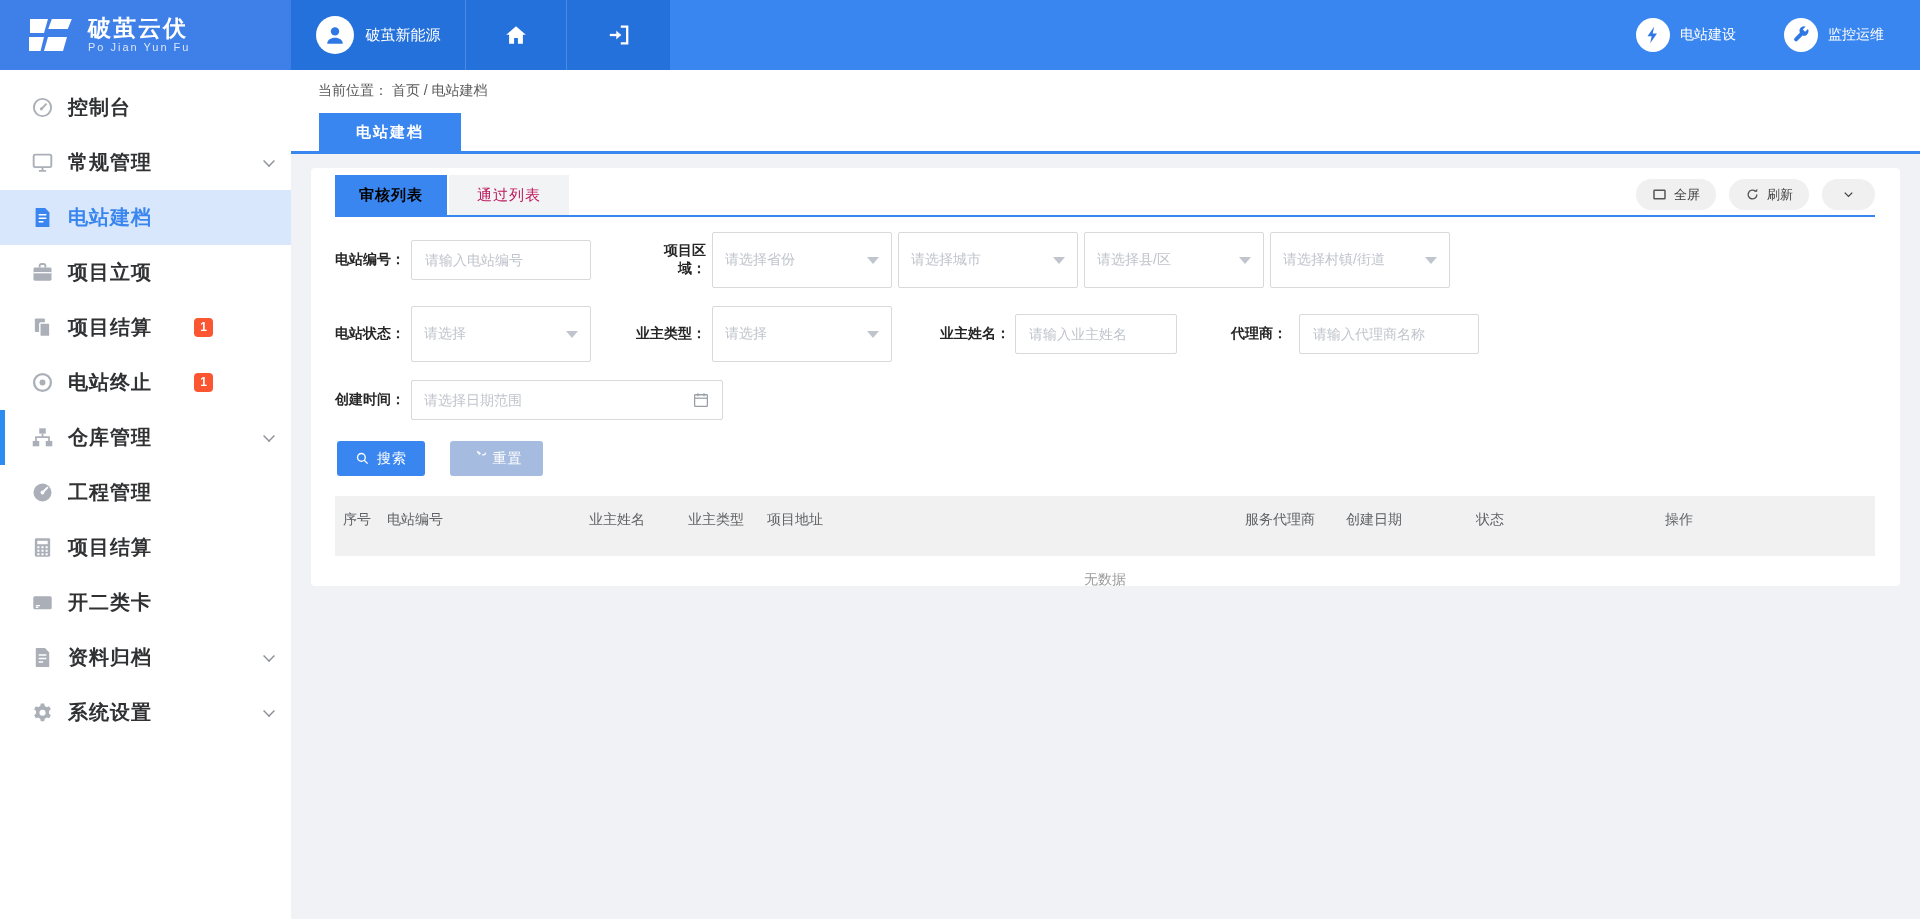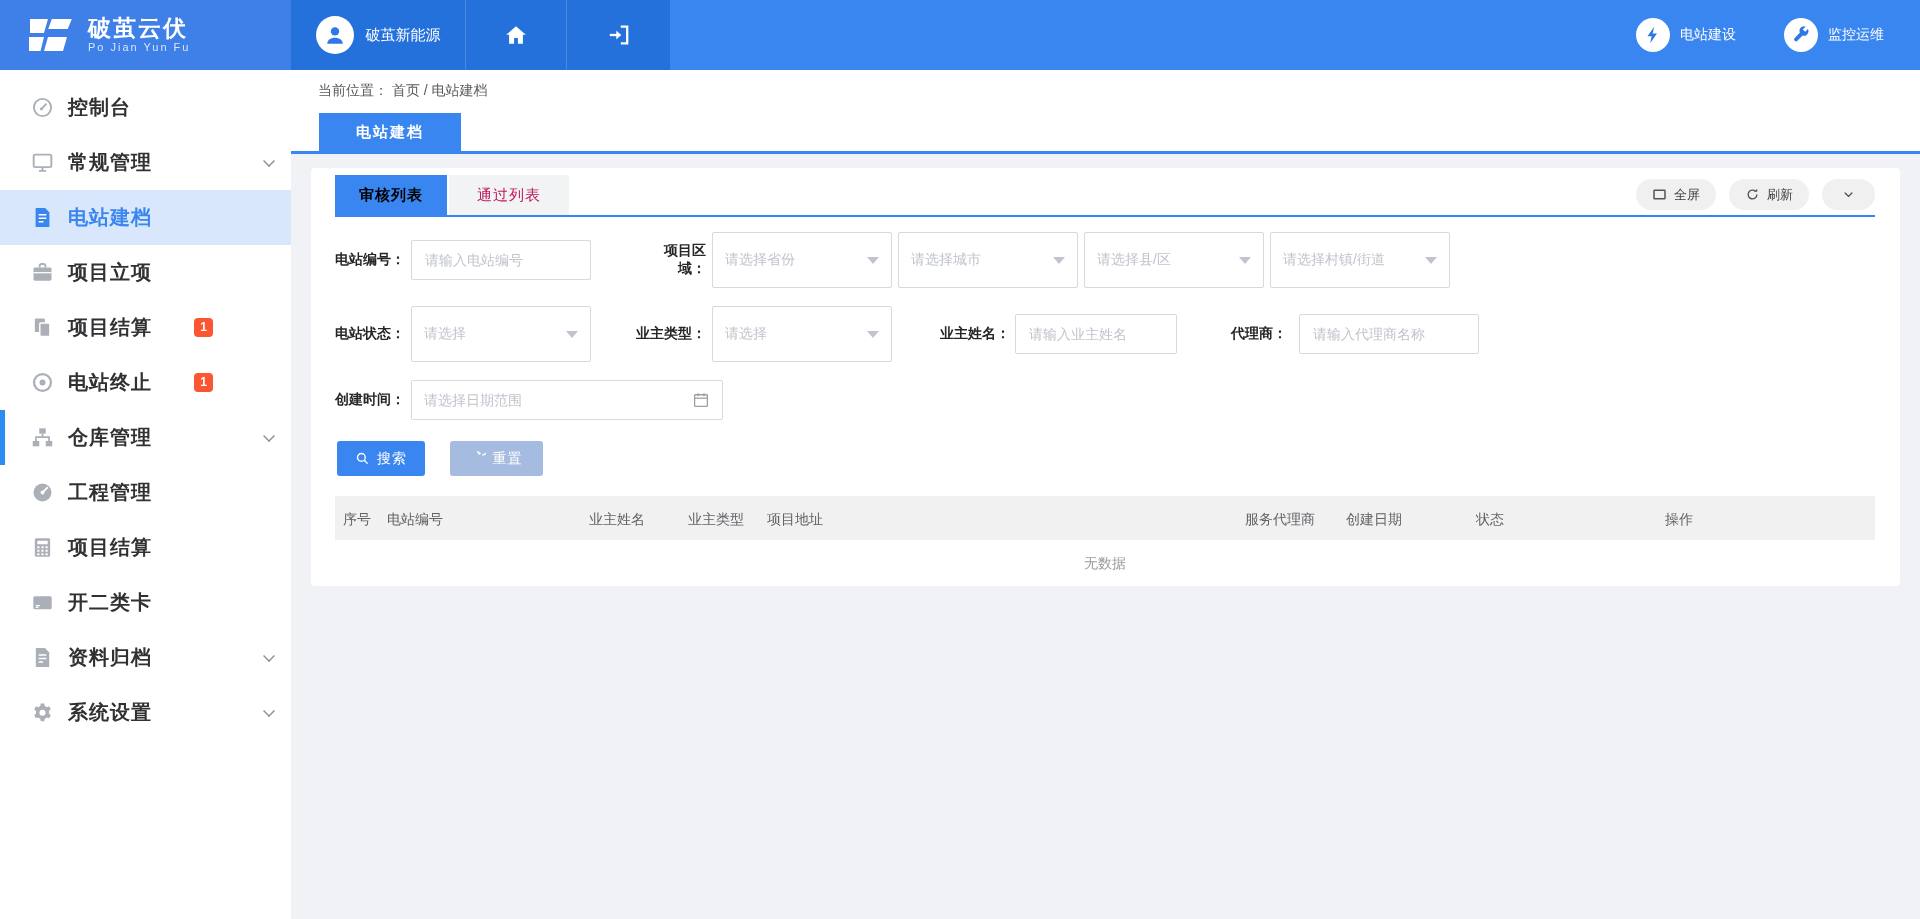--- a/index.html
+++ b/index.html
@@ -93,21 +93,21 @@
   .datebox svg { width:18px; height:18px; flex:none; }
 
   .btnrow { display:flex; align-items:center; margin-top:21px; }
   .btn { height:35px; border:none; border-radius:3px; color:#fff; font-size:14px; letter-spacing:1px;
     display:flex; align-items:center; justify-content:center; gap:7px; cursor:pointer; }
   .btn svg { width:15px; height:15px; }
   .btn-search { width:88px; background:#3A86F0; margin-left:2px; }
   .btn-reset { width:93px; background:#A5BCE0; margin-left:25px; }
 
   
-  .thead { position:relative; margin-top:20px; height:44px; background:#F1F1F1; }
+  .thead { position:relative; margin-top:20px; height:60px; background:#F1F1F1; }
   .th { position:absolute; top:0; height:47px; line-height:47px; font-size:14px; color:#606266; white-space:nowrap; }
   .empty { text-align:center; font-size:14px; color:#9B9B9B; margin-top:15px; }
 </style>
 </head>
 <body>
 
 <div class="app">
 
   <div class="hdr">
     <div class="logo-area">

